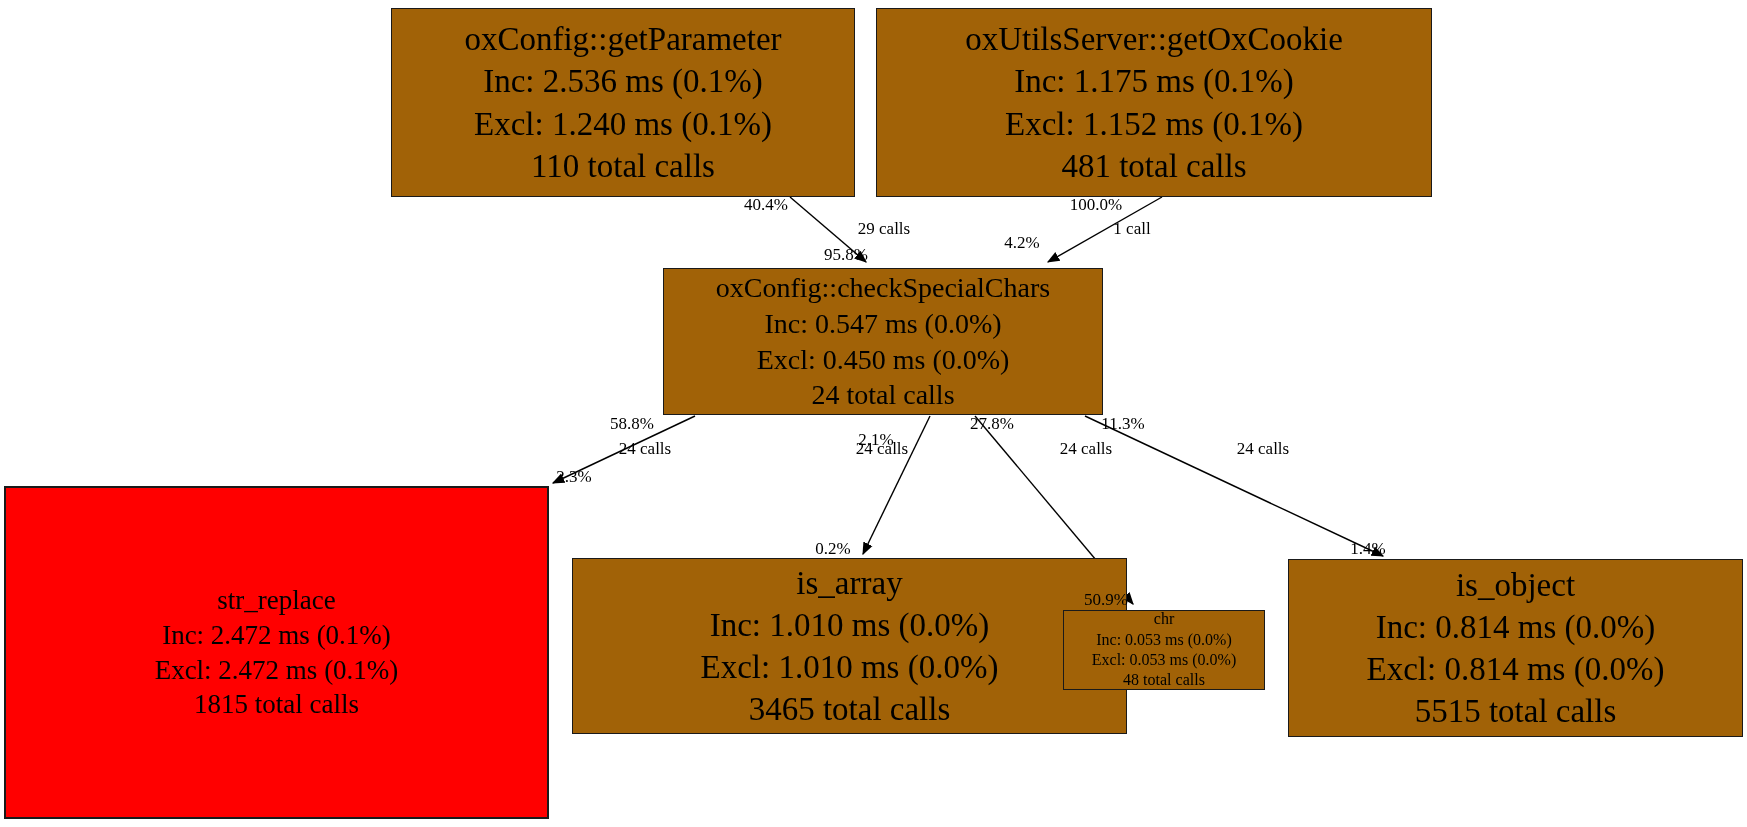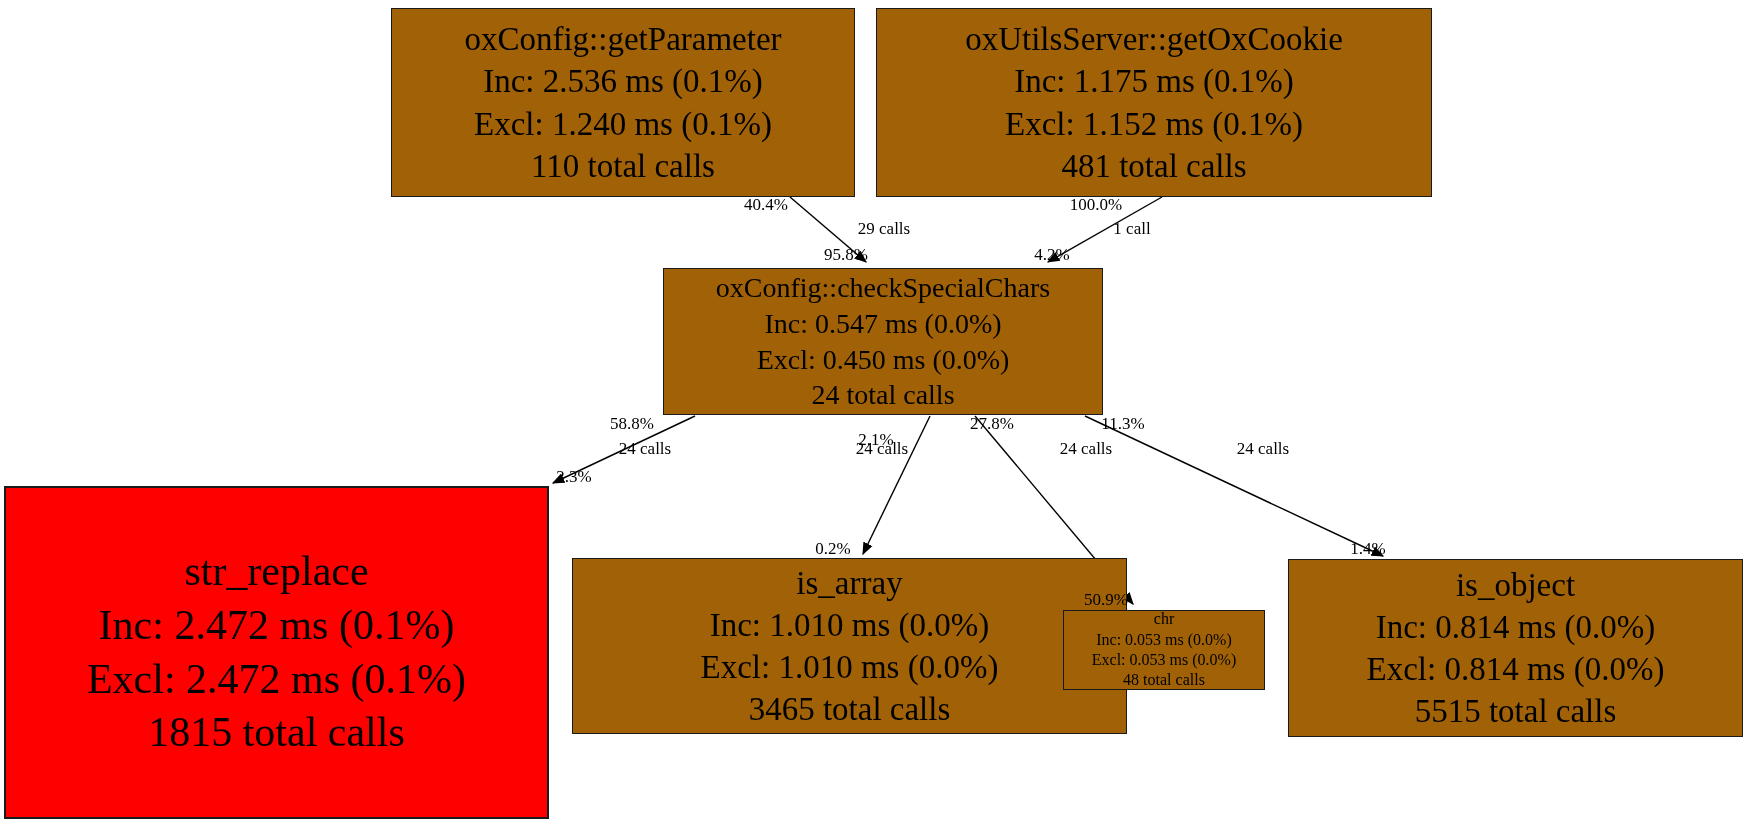--- a/index.html
+++ b/index.html
@@ -33,21 +33,21 @@
     background: #a16207;
     display: flex;
     flex-direction: column;
     justify-content: center;
     text-align: center;
     line-height: 1.28;
     white-space: nowrap;
   }
   .node.big   { font-size: 33px; }
   .node.mid   { font-size: 28px; }
-  .node.huge  { font-size: 42px; border-width: 2px; }
+  .node.huge  { font-size: 27px; border-width: 2px; }
   .node.tiny  { font-size: 16px; }
 
   .n-getparam  { left: 391px;  top: 8px;   width: 464px; height: 189px; }
   .n-getcookie { left: 876px;  top: 8px;   width: 556px; height: 189px; }
   .n-checkspec { left: 663px;  top: 268px; width: 440px; height: 147px; }
   .n-strrepl   { left: 4px;    top: 486px; width: 545px; height: 333px; background: #ff0000; }
   .n-isarray   { left: 572px;  top: 558px; width: 555px; height: 176px; }
   .n-chr       { left: 1063px; top: 610px; width: 202px; height: 80px;  }
   .n-isobject  { left: 1288px; top: 559px; width: 455px; height: 178px; }
 
@@ -125,21 +125,21 @@
     <div>Excl: 0.814 ms (0.0%)</div>
     <div>5515 total calls</div>
   </div>
 
   <span class="elabel" style="left:766px;  top:205px;">40.4%</span>
   <span class="elabel" style="left:884px;  top:229px;">29 calls</span>
   <span class="elabel" style="left:846px;  top:255px;">95.8%</span>
 
   <span class="elabel" style="left:1080px; top:205px;margin-left:16px;">100.0%</span>
   <span class="elabel" style="left:1132px; top:229px;">1 call</span>
-  <span class="elabel" style="left:1022px; top:255px;margin-left:30px;">4.2%</span>
+  <span class="elabel" style="left:1022px; top:243px;">4.2%</span>
 
   <span class="elabel" style="left:632px;  top:424px;">58.8%</span>
   <span class="elabel" style="left:645px;  top:449px;">24 calls</span>
   <span class="elabel" style="left:574px;  top:477px;">2.3%</span>
 
   <span class="elabel" style="left:876px;  top:440px;">2.1%</span>
   <span class="elabel" style="left:882px;  top:449px;">24 calls</span>
   <span class="elabel" style="left:833px;  top:549px;">0.2%</span>
 
   <span class="elabel" style="left:992px;  top:424px;">27.8%</span>

